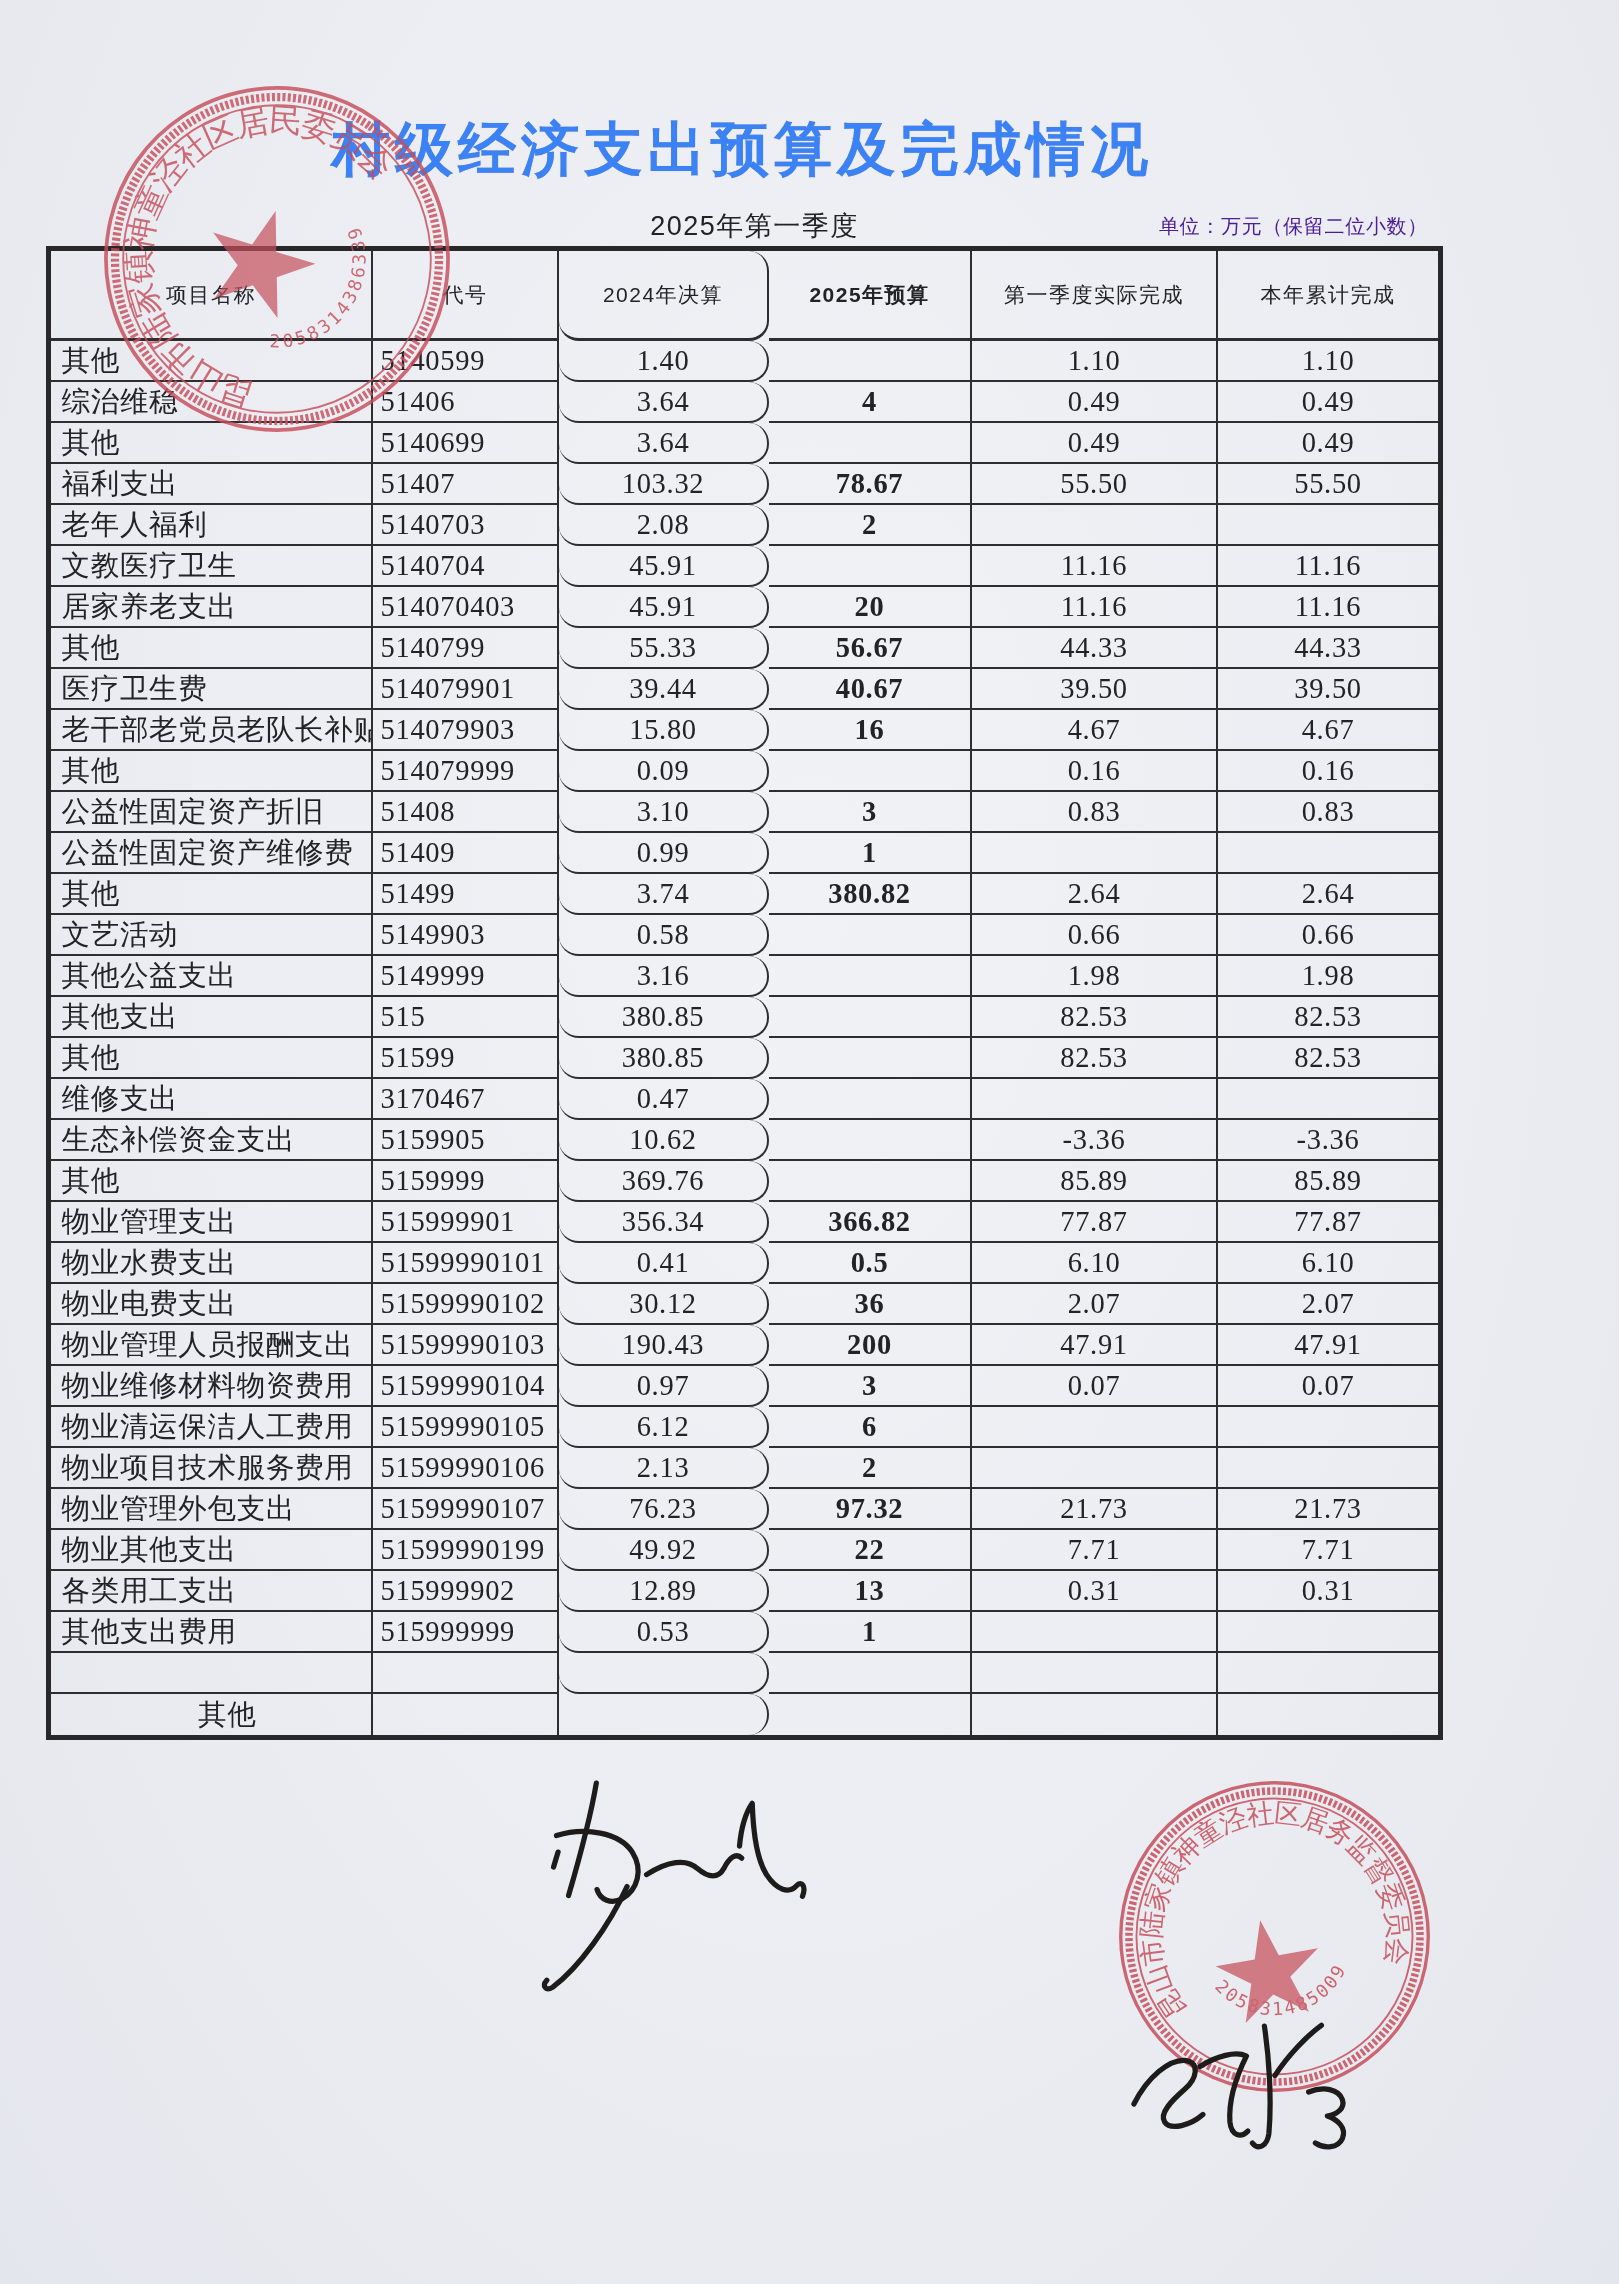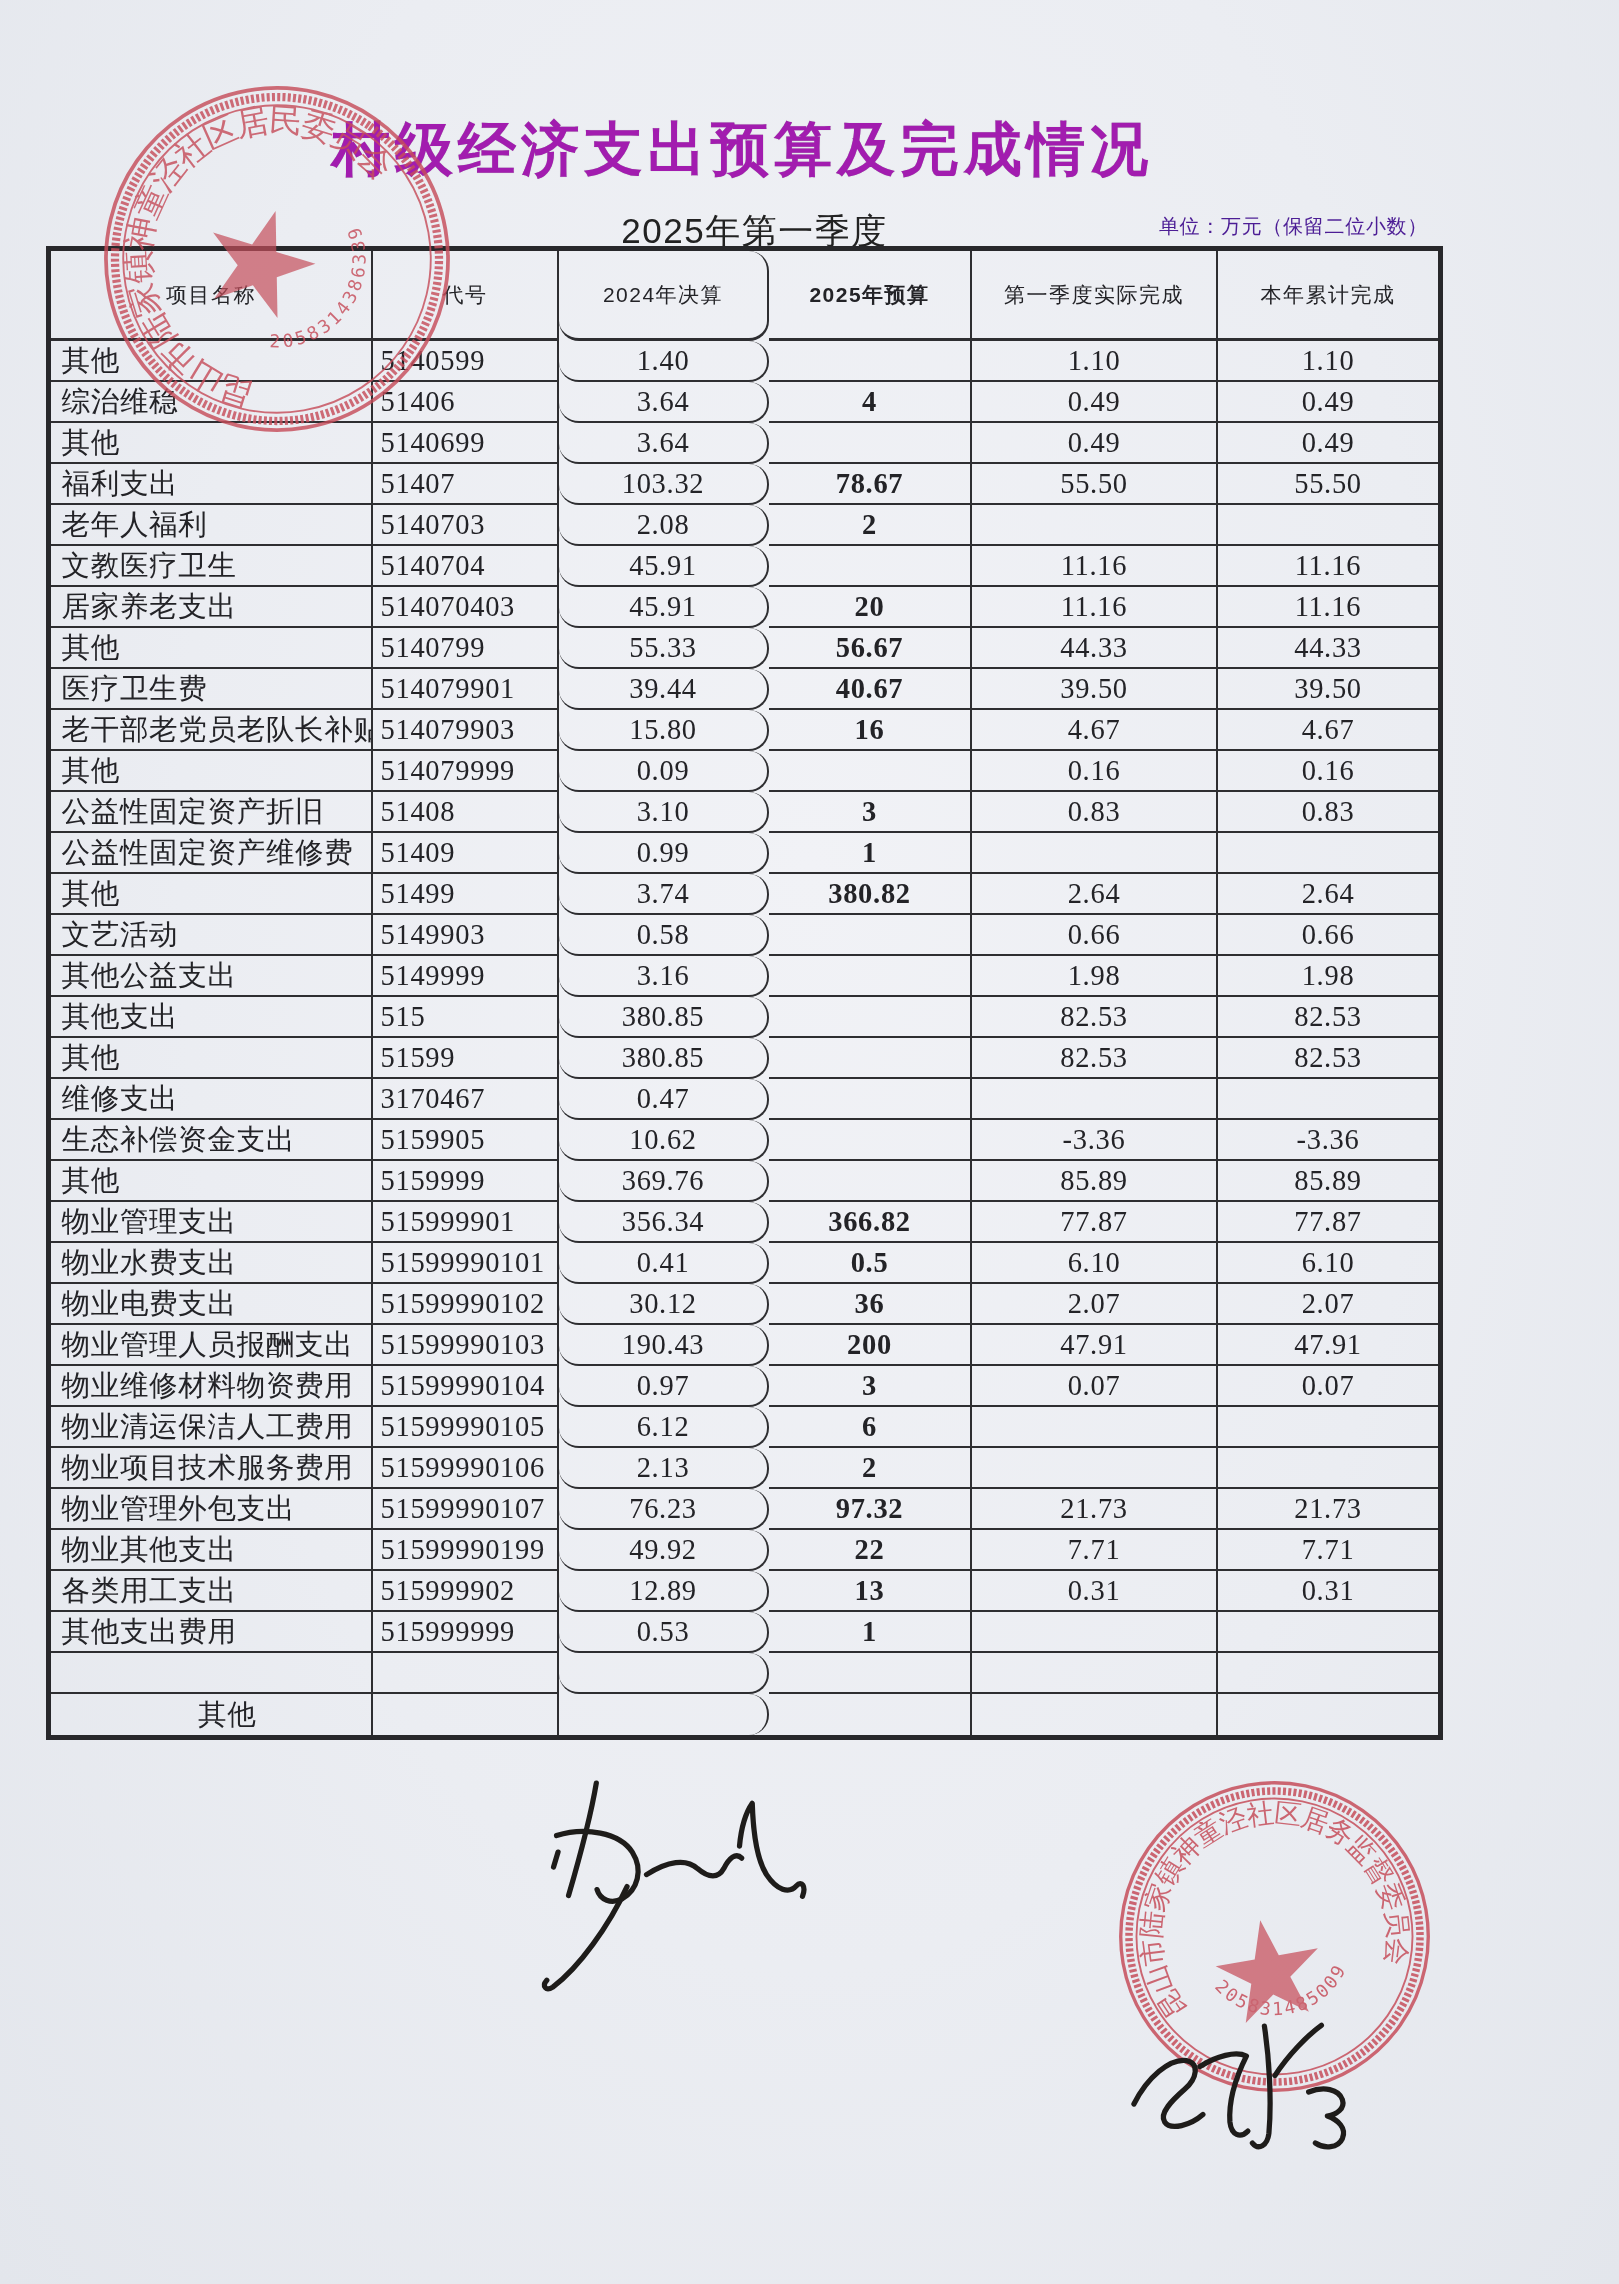--- a/index.html
+++ b/index.html
@@ -5,27 +5,27 @@
   html,body{margin:0;padding:0;}
   body{
     width:1620px;height:2284px;position:relative;overflow:hidden;
     background:radial-gradient(ellipse at 50% 38%, #f1f2f6 0%, #ebedf2 55%, #e3e6ec 100%);
     font-family:"Liberation Serif","DejaVu Serif",serif;
     color:#26262a;
   }
   .page-title{
     position:absolute;left:0;top:111px;width:1485px;text-align:center;
     font-family:"Liberation Sans","DejaVu Sans",sans-serif;
-    font-weight:bold;font-size:58px;letter-spacing:5.2px;color:#a21caf;
+    font-weight:bold;font-size:58px;letter-spacing:5.2px;color:#3b82f6;
     text-shadow:0 0 0.7px rgba(20,20,20,.35);
   }
   .page-subtitle{
     position:absolute;left:567px;top:208px;width:375px;text-align:center;
     font-family:"Liberation Sans","DejaVu Sans",sans-serif;
-    font-size:35px;color:#222;letter-spacing:1.5px;
+    font-size:27px;color:#222;letter-spacing:1.5px;
   }
   .unit-note{
     position:absolute;top:213px;right:192px;
     font-family:"Liberation Sans","DejaVu Sans",sans-serif;
     font-size:20px;color:#4c1d95;letter-spacing:0.7px;
   }
   .budget-table{
     position:absolute;left:46px;top:246px;
     border:5.2px solid #28282b;
     background:transparent;

